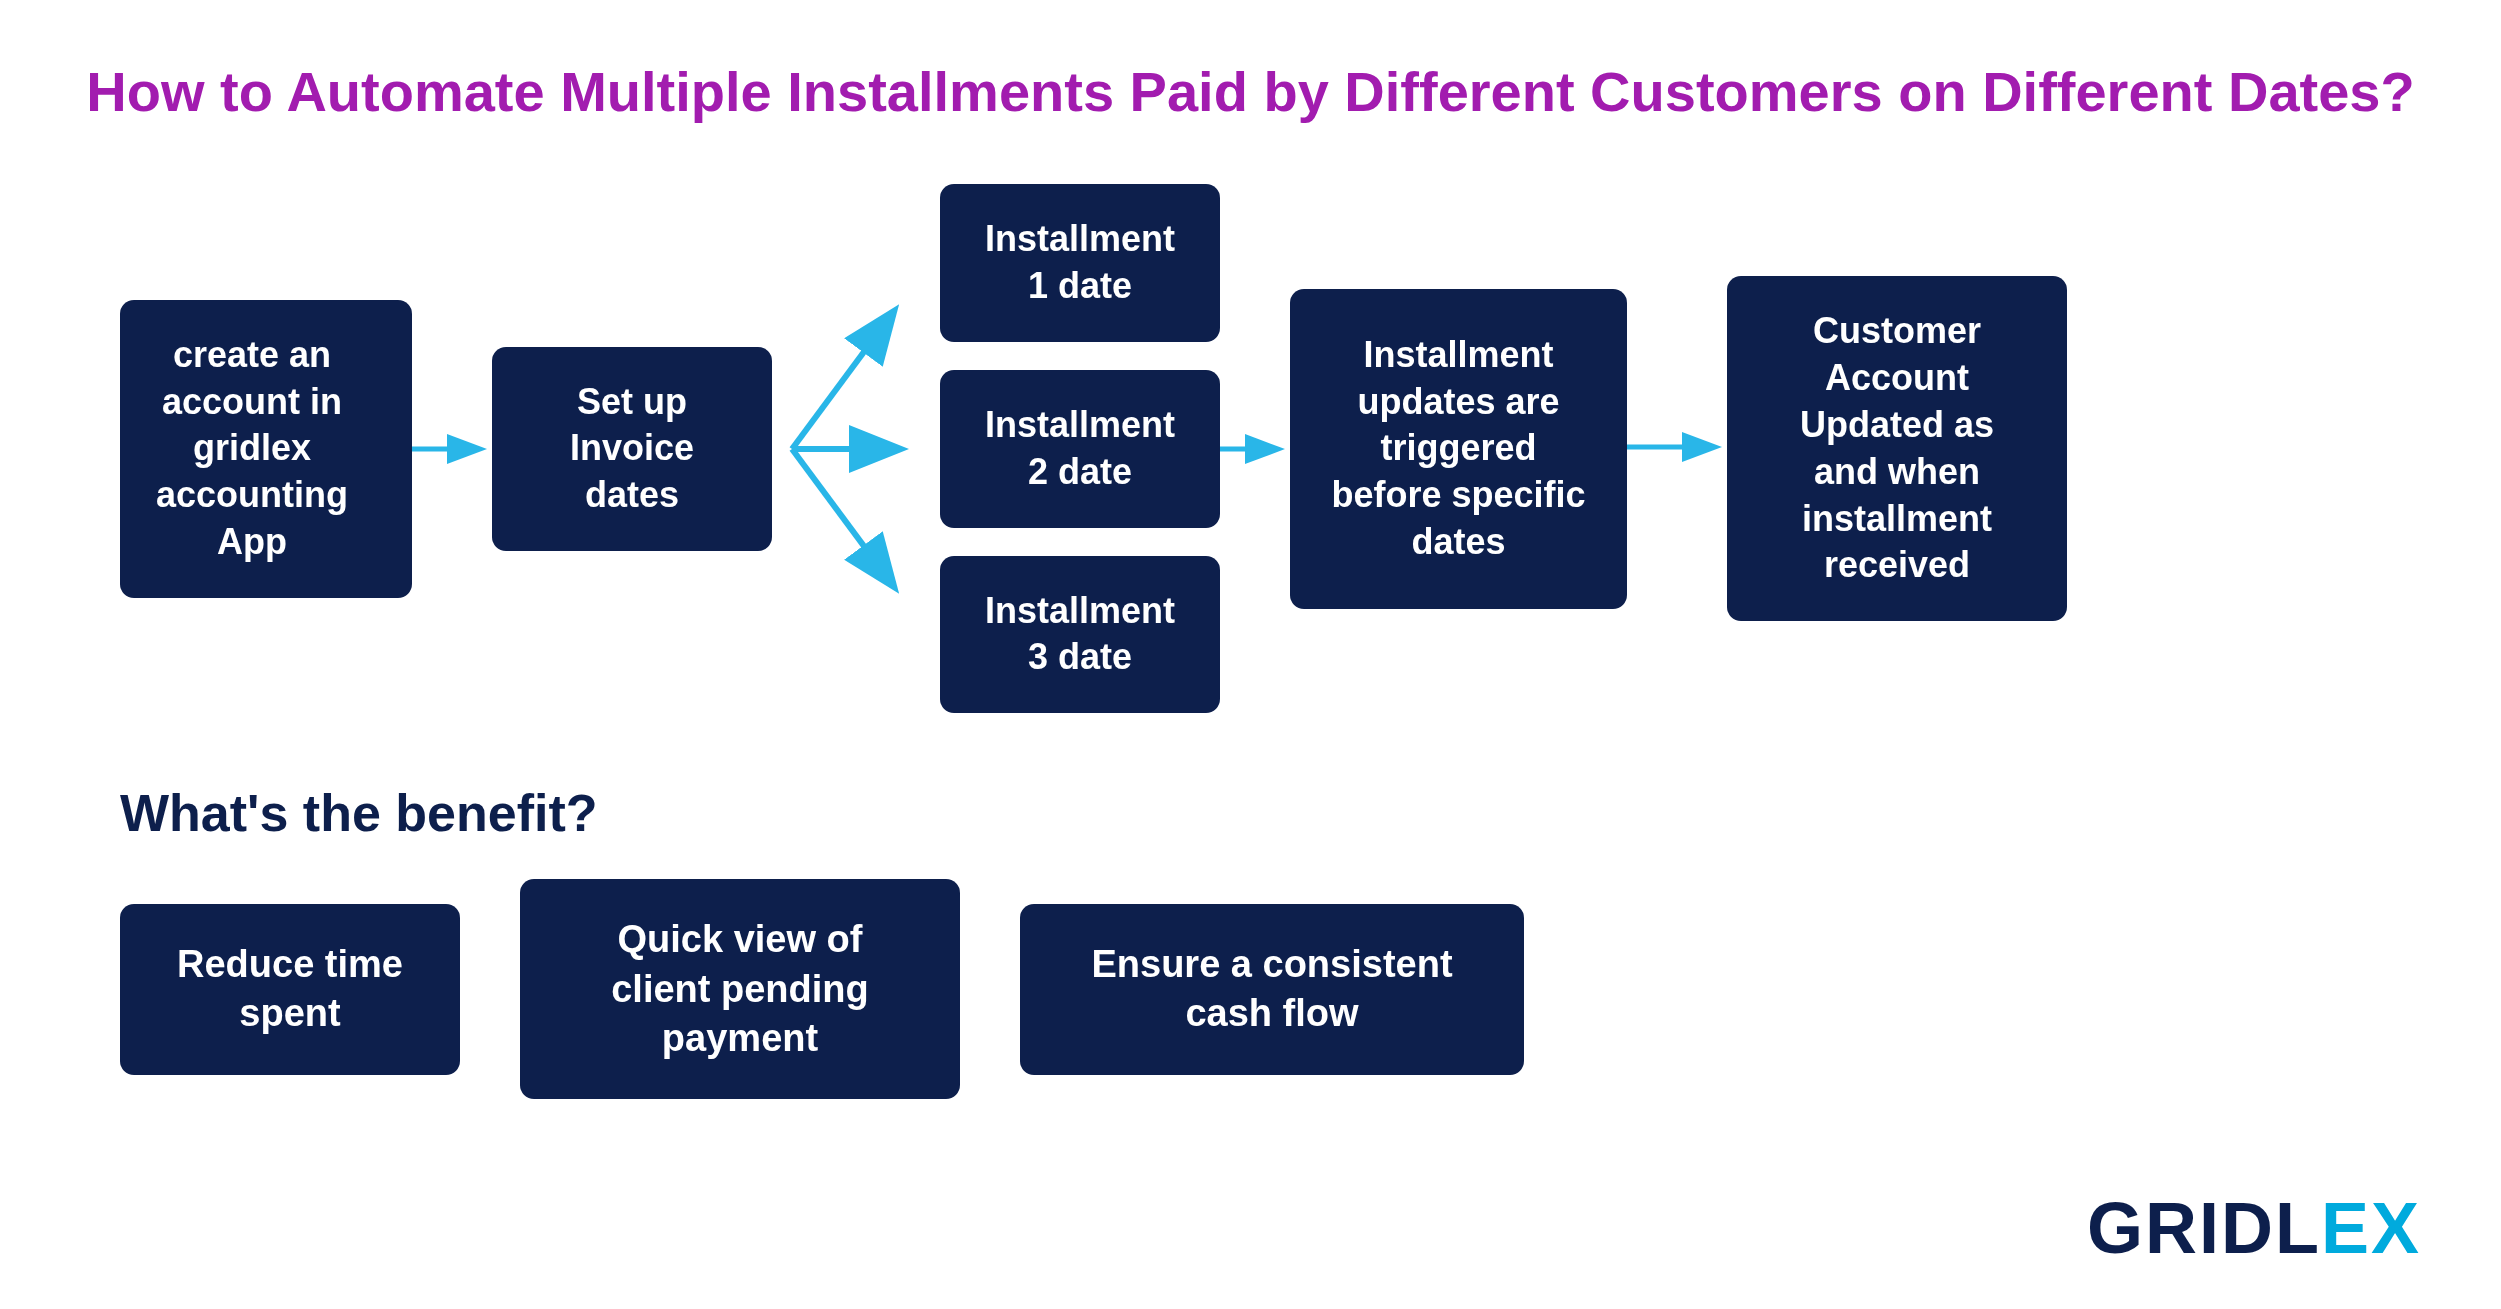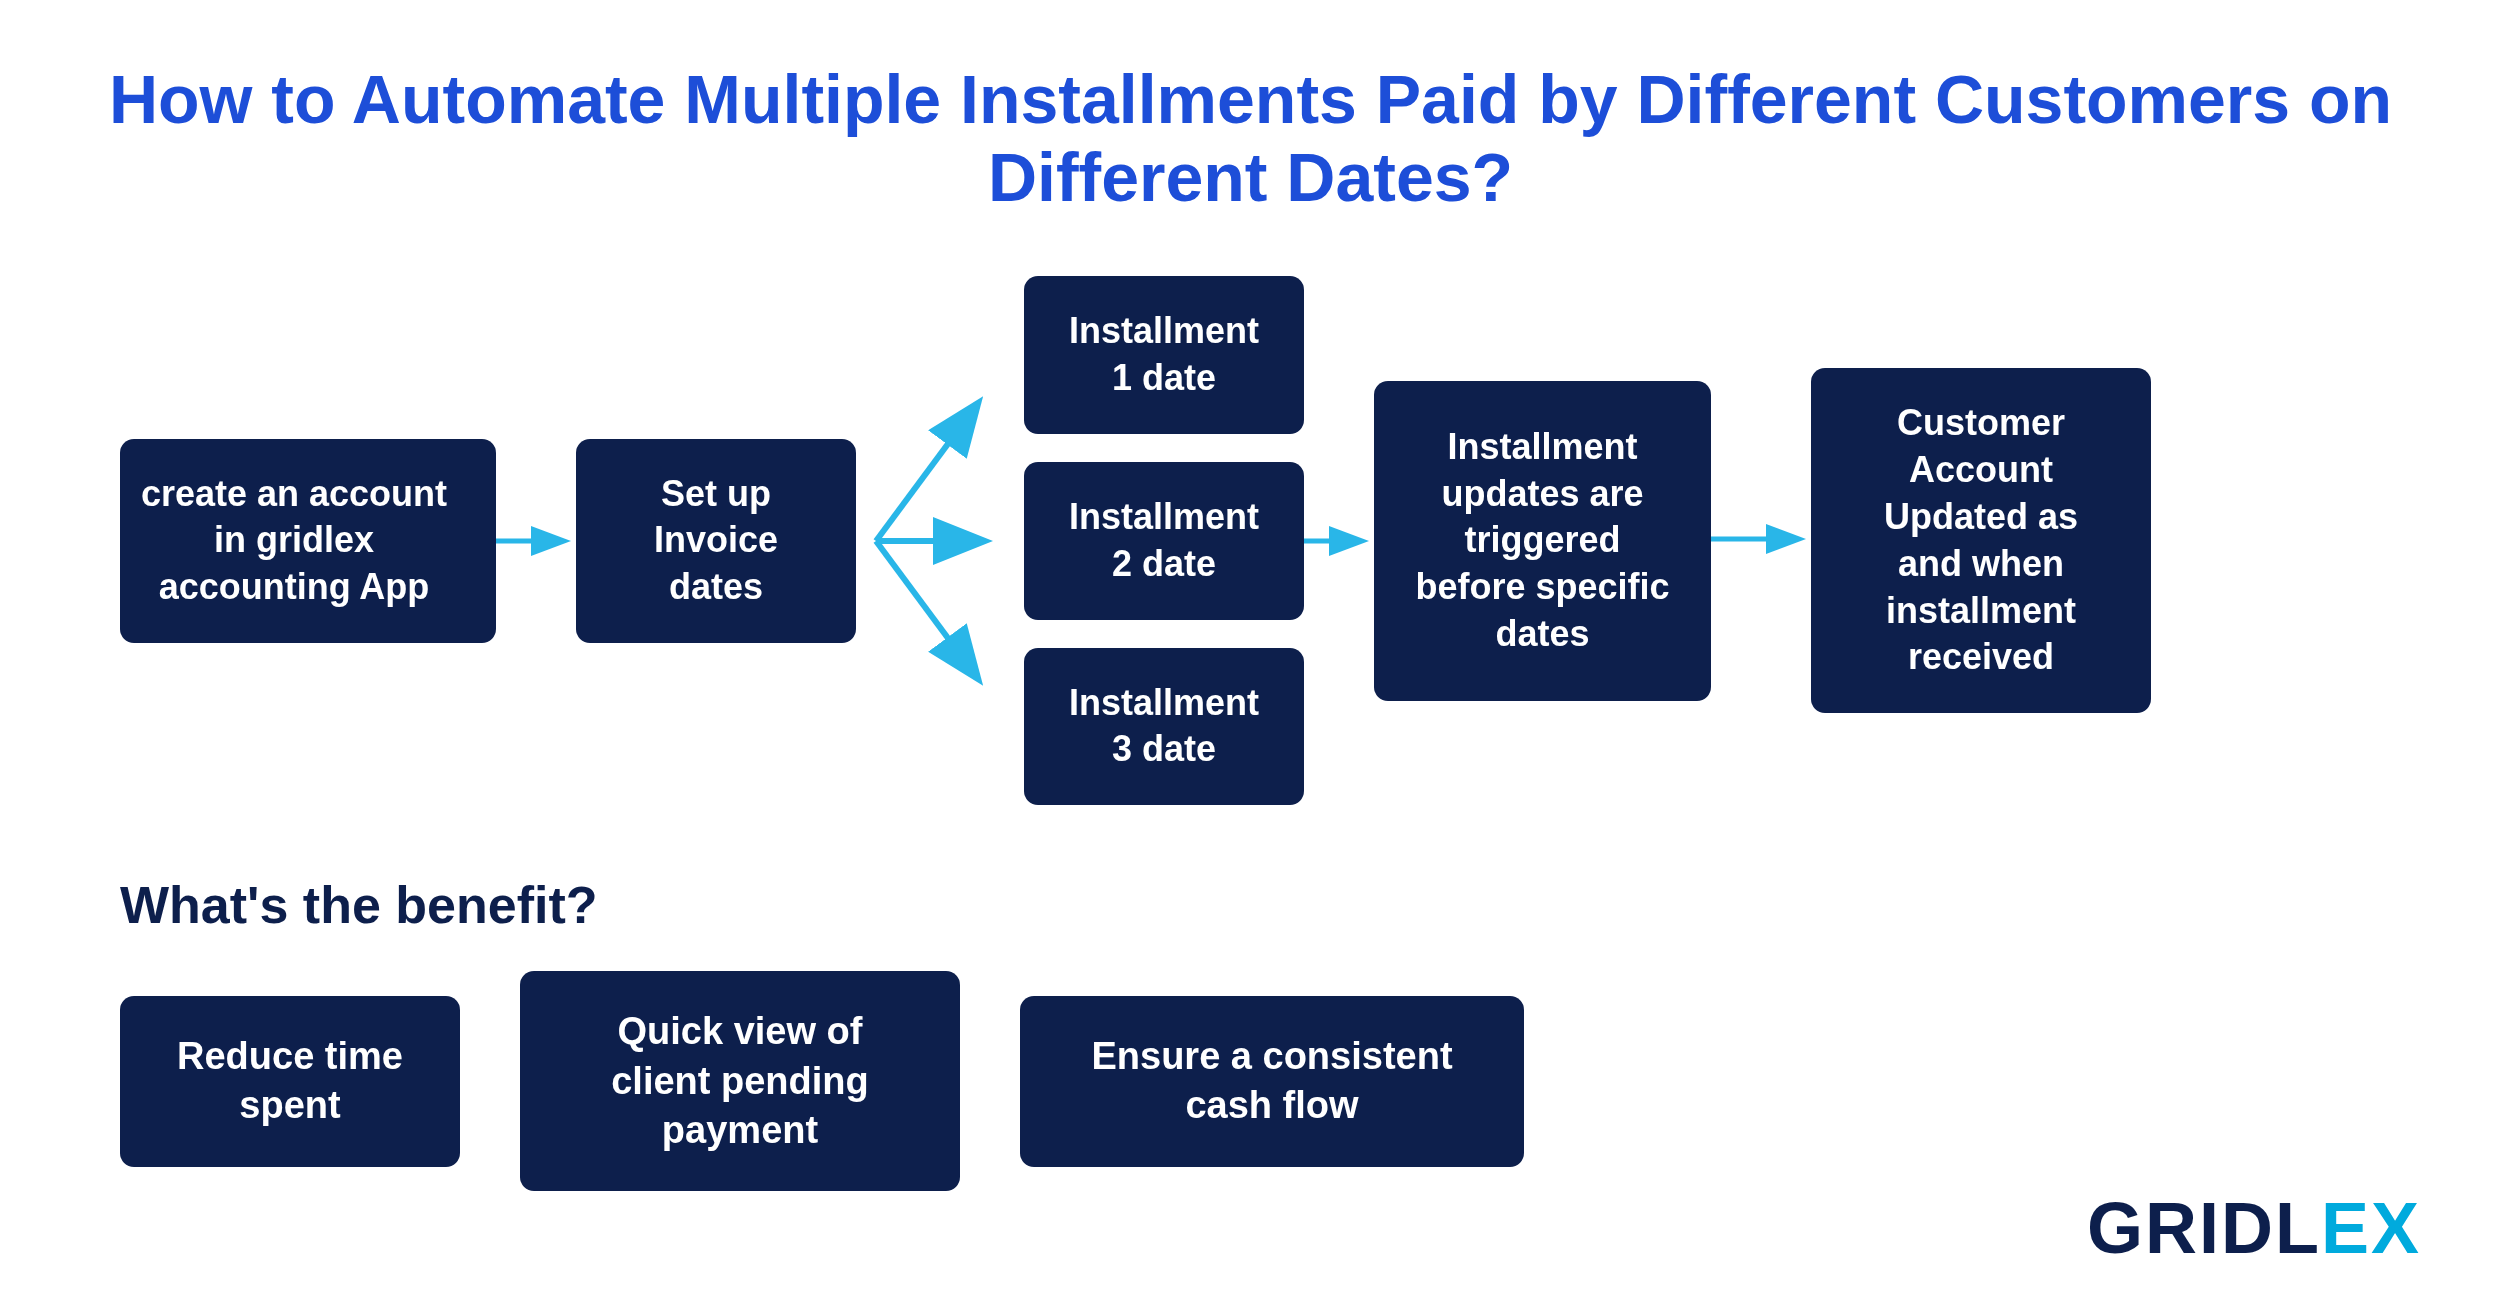--- a/index.html
+++ b/index.html
@@ -13,23 +13,23 @@
     }
     .page {
       width: 2501px;
       height: 1309px;
       padding: 60px 80px 40px 80px;
       display: flex;
       flex-direction: column;
       gap: 0;
     }
     .title {
-      font-size: 68px;
+      font-size: 56px;
       font-weight: 900;
-      color: #1d4ed8;
+      color: #a21caf;
       text-align: center;
       line-height: 1.15;
       margin-bottom: 60px;
     }
     
     .flow-section {
       display: flex;
       align-items: center;
       justify-content: flex-start;
       gap: 0;
@@ -40,21 +40,21 @@
       background: #0d1f4c;
       color: #ffffff;
       border-radius: 14px;
       font-size: 36px;
       font-weight: 600;
       padding: 32px 36px;
       text-align: center;
       line-height: 1.3;
     }
     .box-create {
-      width: 376px;
+      width: 292px;
       padding-left: 8px;
     }
     .box-setup {
       width: 280px;
     }
     .box-installment {
       width: 280px;
       margin-left: 8px;
     }
     .box-updates {

